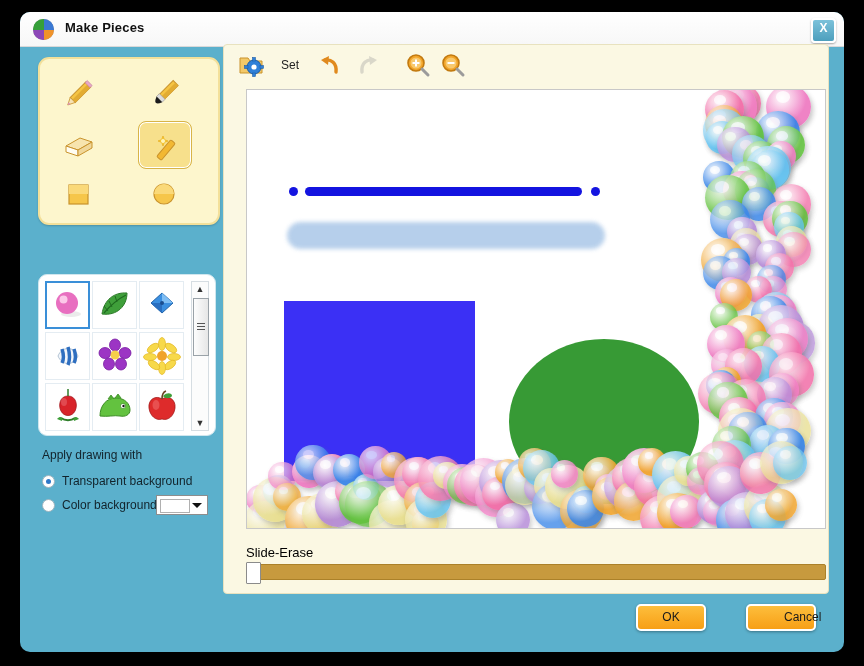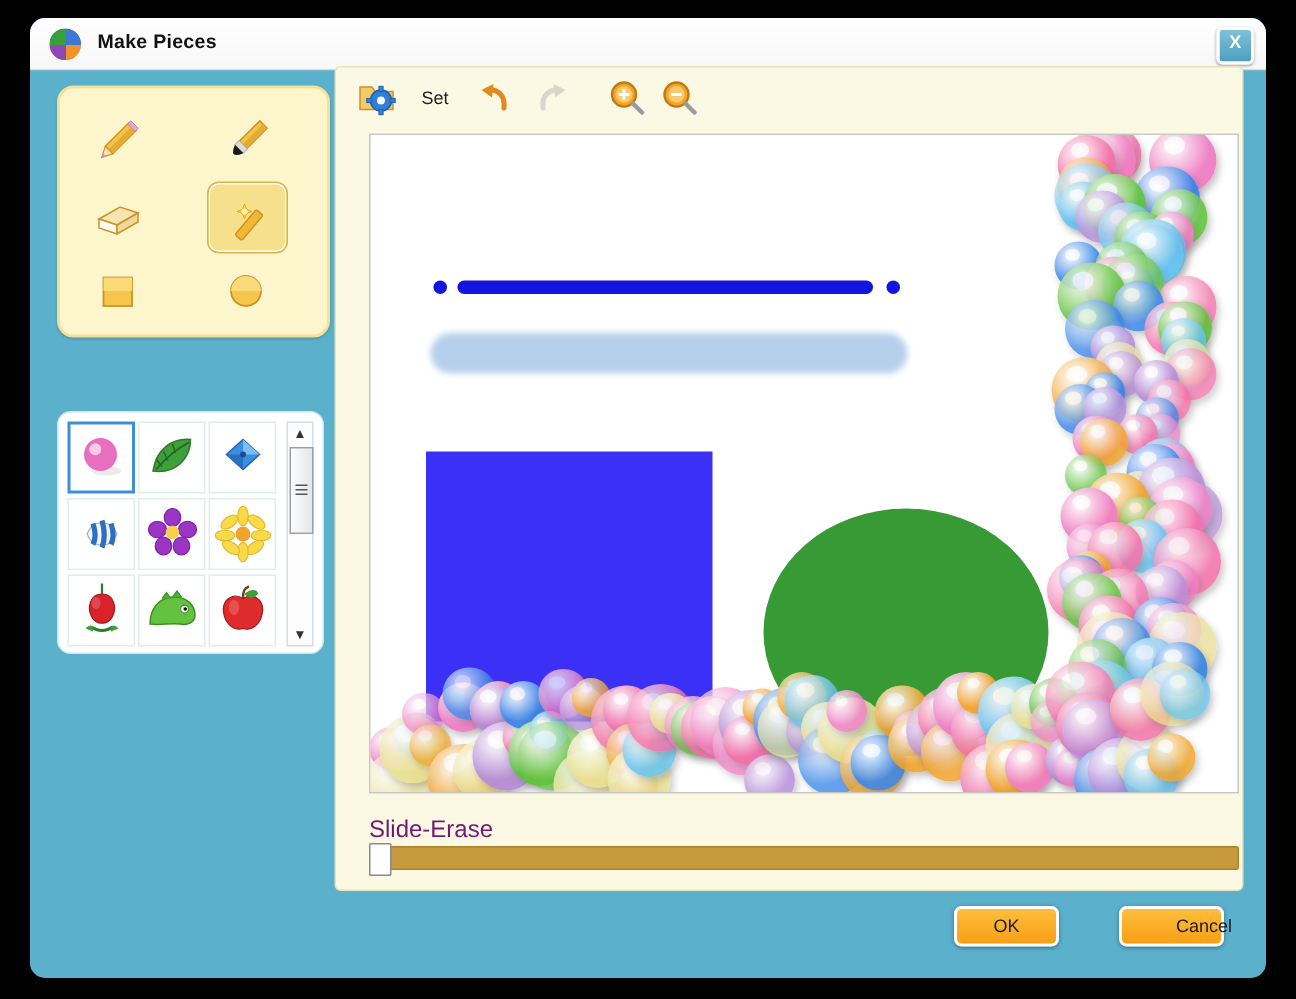--- a/index.html
+++ b/index.html
@@ -76,21 +76,21 @@
   
   .canvas-panel{position:absolute;left:203px;top:32px;width:604px;height:548px;
                 background:#fbf8e3;border:1px solid #e8e2bf;border-radius:4px;}
   .toolbar{position:absolute;left:0;top:0;width:604px;height:40px;}
   .tbtn{position:absolute;top:6px;height:28px;cursor:pointer;}
   .tbtn.disabled{opacity:.35;cursor:default;}
   .set-label{position:absolute;left:43px;top:7px;font-size:12px;color:#222;}
   .canvas{position:absolute;left:22px;top:44px;width:580px;height:440px;background:#fff;
           border:1px solid #c8c8c8;box-sizing:border-box;overflow:hidden;}
 
-  .erase-label{position:absolute;left:22px;top:500px;font-size:16px;color:#701a75;}
+  .erase-label{position:absolute;left:22px;top:500px;font-size:13px;color:#000000;}
   .erase-track{position:absolute;left:22px;top:519px;width:578px;height:14px;background:#c79a3e;
                border:1px solid #ab8129;border-radius:2px;cursor:pointer;}
   .erase-thumb{position:absolute;left:-1px;top:-3px;width:13px;height:20px;background:#fff;
                border:1px solid #8b8b8b;border-radius:1px;cursor:pointer;}
 
   .btn{position:absolute;top:592px;width:70px;height:27px;border-radius:5px;
        background:linear-gradient(#fdbe3c,#f79f16);border:2px solid #fff;
        box-shadow:0 1px 3px rgba(0,0,0,.35);font-size:12px;color:#1a1a1a;text-align:center;
        line-height:23px;cursor:pointer;box-sizing:border-box;}
   .btn.ok{left:616px;} .btn.cancel{left:726px;padding-left:36px;}
@@ -285,20 +285,35 @@
 
     <div class="sbar">
       <div class="arr up">▲</div>
       <div class="sthumb">
           <b></b>
         </div>
       <div class="arr dn">▼</div>
     </div>
   </div>
 
+  <div class="apply-panel">
+    <div class="apply-title">Apply drawing with</div>
+    <div class="radio-row" style="top:26px;">
+      <span class="radio on"></span>
+      <span class="radio-label">Transparent background</span>
+    </div>
+    <div class="radio-row" style="top:50px;">
+      <span class="radio"></span>
+      <span class="radio-label">Color background</span>
+    </div>
+    <div class="color-dd">
+      <span class="color-sw"></span>
+      <span class="color-arr"></span>
+    </div>
+  </div>
 
   <div class="canvas-panel">
 
     <div class="toolbar">
       <div class="tbtn" style="left:14px;width:70px;">
         <span>
         <svg width="28" height="28" viewBox="0 0 28 28">
           <path d="M2,22 L2,7 L10,7 L12,10 L24,10 L24,22 Z" fill="#f3c969" stroke="#c9932c" stroke-width="1"></path>
           <circle cx="16" cy="16" r="7" fill="#2f80d8" stroke="#1d5ea8" stroke-width="1"></circle>
           <circle cx="16" cy="16" r="2.6" fill="#fff"></circle>

